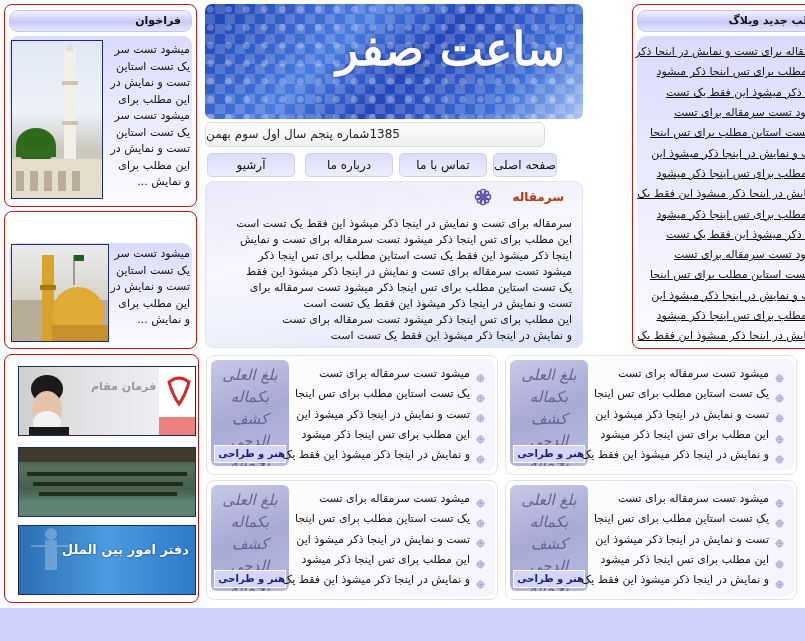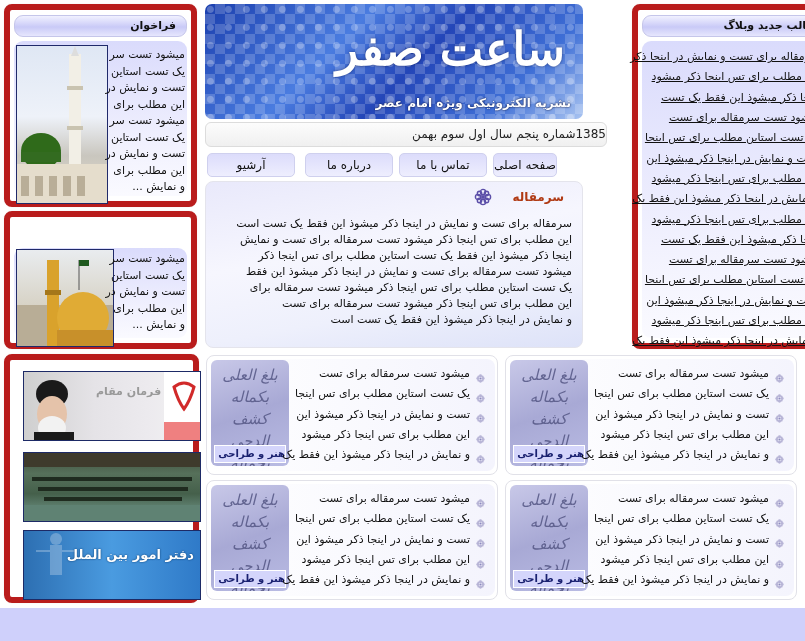--- a/index.html
+++ b/index.html
@@ -1,20 +1,20 @@
 <!DOCTYPE html>
 <html><head>
 <meta charset="utf-8">
 <style>
   * { box-sizing: border-box; margin: 0; padding: 0; }
   html, body { width: 805px; height: 641px; overflow: hidden; }
   body { background: #ffffff; font-family: "DejaVu Sans", sans-serif; font-size: 11px; color: #111; position: relative; direction: ltr; }
   .footer-band { position: absolute; left: 0; top: 608px; width: 805px; height: 33px; background: #cfd0fb; }
 
-  .panel { position: absolute; background: #fff; border: 6px solid #b91c1c; border-radius: 8px; box-shadow: 0 0 2px #eee; }
+  .panel { position: absolute; background: #fff; border: 1px solid #b91c1c; border-radius: 8px; box-shadow: 0 0 2px #eee; }
   .panel-head { position: absolute; left: 4px; right: 4px; top: 5px; height: 22px; border-radius: 9px;
     background: linear-gradient(#f1f1ff, #c9caf7 55%, #e6e6fd); border: 1px solid #c5c6ea;
     direction: rtl; text-align: right; padding-right: 10px; font-weight: bold; font-size: 11px; line-height: 20px; color: #111; }
   .panel-body { position: absolute; left: 4px; right: 4px; border-radius: 9px;
     background: linear-gradient(#dadbfc, #f2f2fe 70%, #fafaff); }
 
   
   .news-list { direction: rtl; list-style: none; padding: 6px 4px 0 0; text-decoration: underline; }
   .news-list li { height: 20.3px; line-height: 20px; font-size: 11px; white-space: nowrap; display: flex; align-items: center; }
   .bullet { display: inline-block; width: 9px; height: 9px; margin-left: 2px; flex: 0 0 9px; }
@@ -25,22 +25,22 @@
       radial-gradient(circle at 30% 30%, rgba(255,255,255,0.25) 0 3px, transparent 4px) 0 0/18px 18px,
       linear-gradient(135deg, #1b3fae 0%, #4a7ce0 35%, #2446b8 55%, #3f6fd6 80%, #a9c4f1 100%); }
   .banner-tiles { position: absolute; inset: 0;
     background-image:
       linear-gradient(45deg, rgba(255,255,255,0.18) 25%, transparent 25%, transparent 75%, rgba(255,255,255,0.18) 75%),
       linear-gradient(45deg, rgba(255,255,255,0.18) 25%, transparent 25%, transparent 75%, rgba(255,255,255,0.18) 75%);
     background-size: 20px 20px; background-position: 0 0, 10px 10px; }
   .banner-title { position: absolute; right: 18px; top: 18px; color: #fff; font-family: "DejaVu Serif", serif; font-size: 46px; font-weight: bold; direction: rtl; text-shadow: 0 0 3px rgba(0,0,40,0.5); letter-spacing: -1px; }
   .banner-sub { position: absolute; right: 12px; top: 92px; color: #fff; font-size: 12px; font-weight: bold; direction: rtl; text-shadow: 0 0 2px #002; }
 
-  .dateline { position: absolute; left: 205px; top: 122px; width: 402px; height: 25px; border: 1px solid #dcdcdc; border-radius: 6px;
-    background: linear-gradient(#fcfcfc, #f0f0f0); text-align: right; line-height: 23px; direction: rtl; font-size: 12px; color: #222; }
+  .dateline { position: absolute; left: 205px; top: 122px; width: 340px; height: 25px; border: 1px solid #dcdcdc; border-radius: 6px;
+    background: linear-gradient(#fcfcfc, #f0f0f0); text-align: left; line-height: 23px; direction: rtl; font-size: 12px; color: #222; }
 
   .navbtn { position: absolute; top: 153px; height: 24px; border: 1px solid #cfd0ee; border-radius: 5px;
     background: linear-gradient(#dcdcfb, #eeeefe); text-align: center; line-height: 22px; font-size: 12px; direction: rtl; cursor: pointer; }
 
   .editorial { position: absolute; left: 205px; top: 181px; width: 378px; height: 167px; border: 1px solid #e4e4ec; border-radius: 8px;
     background: linear-gradient(170deg, #e9e9fb 0%, #f6f6fe 40%, #eef0fc 70%, #dde2f8 100%); }
   .editorial-title { position: absolute; right: 18px; top: 6px; color: #b03a14; font-weight: bold; font-size: 12px; direction: rtl; display: flex; align-items: center; gap: 20px; }
   .editorial-text { position: absolute; right: 10px; left: 20px; top: 34px; direction: rtl; text-align: right; font-size: 11px; line-height: 16px; }
   .editorial-text p { margin: 0; }
 
@@ -306,21 +306,20 @@
             </svg></span>
           <span>و نمایش در اینجا ذکر میشوذ این فقط یک</span>
         </li>
       </ul>
   </div>
 </div>
 
 <div class="banner">
   <div class="banner-tiles"></div>
   <div class="banner-title">ساعت صفر</div>
-  <div class="banner-sub">نشریه الکترونیکی ویژه امام عصر</div>
 </div>
 <div class="dateline">1385شماره پنجم سال اول سوم بهمن</div>
 
 <div class="navbtn" style="left:493px; width:64px;">صفحه اصلی</div>
 <div class="navbtn" style="left:399px; width:88px;">تماس با ما</div>
 <div class="navbtn" style="left:305px; width:88px;">درباره ما</div>
 <div class="navbtn" style="left:207px; width:88px;">آرشیو</div>
 
 <div class="editorial">
   <div class="editorial-title">
@@ -338,20 +337,21 @@
       </g>
       <circle cx="9" cy="9" r="2" fill="#5b4ea8"></circle>
     </svg>
   </div>
   <div class="editorial-text">
     <p>سرمقاله برای تست و نمایش در اینجا ذکر میشوذ این فقط یک تست است</p>
     <p>این مطلب برای تس اینجا ذکر میشود تست سرمقاله برای تست و نمایش</p>
     <p>اینجا ذکر میشوذ این فقط یک تست استاین مطلب برای تس اینجا ذکر</p>
     <p>میشود تست سرمقاله برای تست و نمایش در اینجا ذکر میشوذ این فقط</p>
     <p>یک تست استاین مطلب برای تس اینجا ذکر میشود تست سرمقاله برای</p>
+    <p>تست و نمایش در اینجا ذکر میشوذ این فقط یک تست است</p>
     <p>این مطلب برای تس اینجا ذکر میشود تست سرمقاله برای تست</p>
     <p>و نمایش در اینجا ذکر میشوذ این فقط یک تست است</p>
   </div>
 </div>
 
 <div class="panel" style="left:4px; top:4px; width:193px; height:203px;">
   <div class="panel-head">فراخوان</div>
   <div class="panel-body" style="top:31px; bottom:5px;"></div>
   <div class="thumb" style="left:6px; top:35px; width:92px; height:159px; background: linear-gradient(#dfe7f4, #eef2f9 45%, #c9c6be 70%, #e6dfcf);">
     <svg width="92" height="159" viewBox="0 0 92 159">

